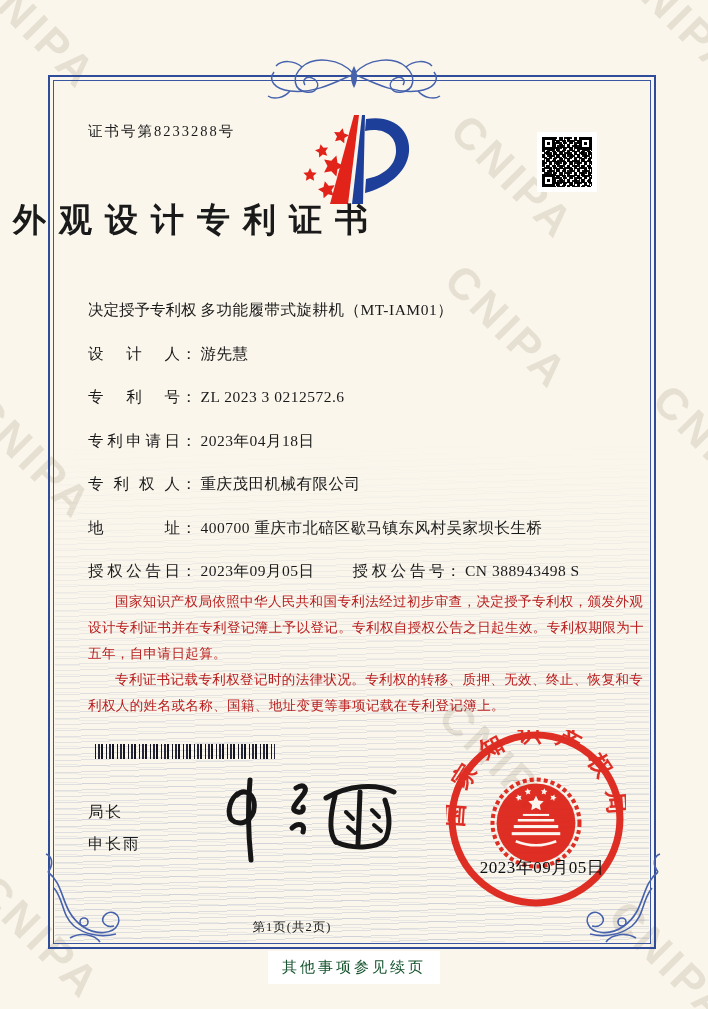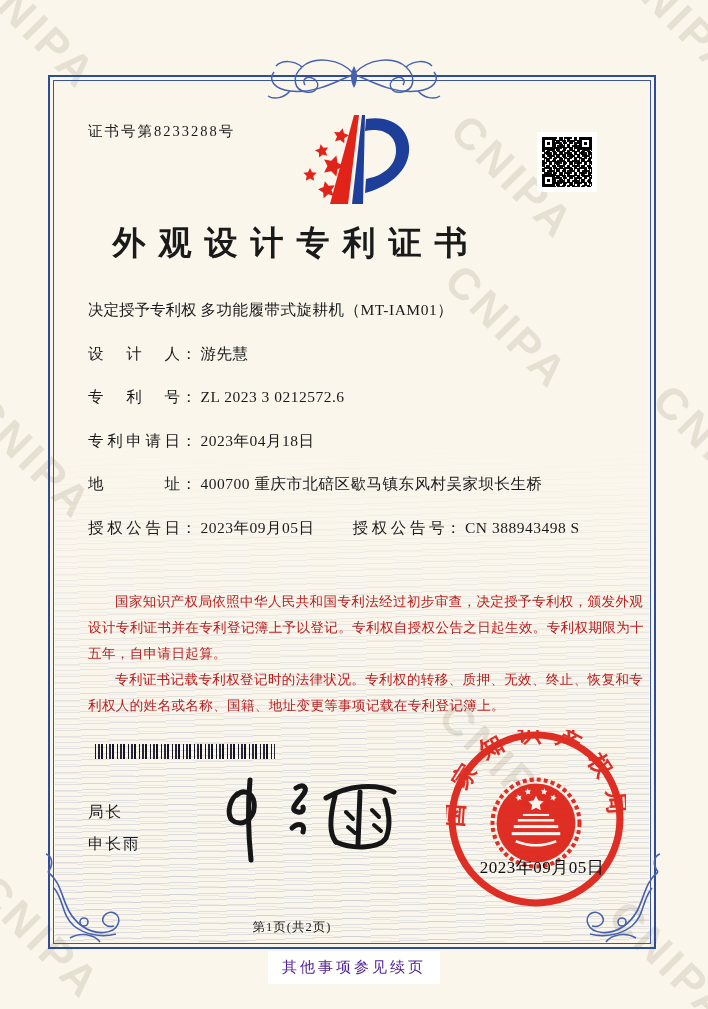--- a/index.html
+++ b/index.html
@@ -35,21 +35,21 @@
   .cert-no{position:absolute;left:88px;top:122px;font-size:14.5px;letter-spacing:2px;z-index:4;}
   .logo{position:absolute;left:299px;top:112px;z-index:4;}
   .qr{position:absolute;left:537px;top:132px;width:50px;height:50px;background:#fff;padding:5px;z-index:4;}
   .qr-inner{position:relative;width:50px;height:50px;
     background:
       repeating-conic-gradient(from 15deg,#000 0 25%,transparent 25% 50%) 0 0/7px 7px,
       repeating-conic-gradient(#111 0 25%,#fff 25% 50%) 0 0/5px 5px;}
   .finder{position:absolute;width:13px;height:13px;border:3px solid #000;background:#fff;box-sizing:border-box;}
   .finder::after{content:"";position:absolute;left:2px;top:2px;width:3px;height:3px;background:#000;}
   .f-tl{left:0;top:0}.f-tr{right:0;top:0}.f-bl{left:0;bottom:0}
-  .title{position:absolute;left:0;top:221px;width:580px;text-align:center;
+  .title{position:absolute;left:0;top:198px;width:580px;text-align:left;
     font-size:33px;font-weight:bold;letter-spacing:13px;text-indent:13px;z-index:4;}
   
   .fields{position:absolute;left:88px;top:297px;width:560px;font-size:15.5px;z-index:4;}
   .frow{margin-bottom:17.5px;line-height:26px;white-space:nowrap;}
   .flabel{display:inline-block;width:92px;text-align:justify;text-align-last:justify;vertical-align:top;}
   .fcolon{display:inline-block;margin:0 4px 0 1px;}
   .fval{letter-spacing:0.5px;}
   .fpair2{margin-left:38px;}
   
   .paras{position:absolute;left:88px;top:589px;width:556px;font-size:13.5px;
@@ -63,21 +63,21 @@
     font-family:"Liberation Sans","DejaVu Sans",sans-serif;font-size:15.5px;letter-spacing:2px;}
   .signer div{margin-bottom:11px;}
   .signature{position:absolute;left:208px;top:770px;z-index:5;}
   
   .seal{position:absolute;left:446px;top:730px;z-index:5;}
   .seal-date{position:absolute;left:458px;top:856px;width:168px;text-align:center;
     font-size:17px;color:#101010;letter-spacing:0.5px;z-index:6;}
   
   .page-info{position:absolute;left:0;top:919px;width:584px;text-align:center;font-size:12.5px;z-index:4;letter-spacing:1px;font-family:Liberation Serif, serif;}
   .footer-note{position:absolute;left:50%;transform:translateX(-50%);top:951px;
-    background:#ffffff;padding:7px 14px;font-size:15px;letter-spacing:3px;z-index:4;color:#4c1d95;}
+    background:#ffffff;padding:7px 14px;font-size:15px;letter-spacing:3px;z-index:4;color:#14532d;}
 </style>
 </head>
 <body>
 
 <div class="page">
 
   <div class="wm" style="left:-42px;top:2px">CNIPA</div>
   <div class="wm" style="left:602px;top:-8px">CNIPA</div>
   <div class="wm" style="left:436px;top:152px">CNIPA</div>
   <div class="wm" style="left:430px;top:302px">CNIPA</div>
@@ -158,20 +158,23 @@
       <span class="flabel">决定授予专利权</span><span class="fcolon">：</span><span class="fval">多功能履带式旋耕机（MT-IAM01）</span>
     </div>
     <div class="frow">
       <span class="flabel">设计人</span><span class="fcolon">：</span><span class="fval">游先慧</span>
     </div>
     <div class="frow">
       <span class="flabel">专利号</span><span class="fcolon">：</span><span class="fval">ZL 2023 3 0212572.6</span>
     </div>
     <div class="frow">
       <span class="flabel">专利申请日</span><span class="fcolon">：</span><span class="fval">2023年04月18日</span>
+    </div>
+    <div class="frow">
+      <span class="flabel">专利权人</span><span class="fcolon">：</span><span class="fval">重庆茂田机械有限公司</span>
     </div>
     <div class="frow">
       <span class="flabel">地址</span><span class="fcolon">：</span><span class="fval">400700 重庆市北碚区歇马镇东风村吴家坝长生桥</span>
     </div>
     <div class="frow">
       <span class="flabel">授权公告日</span><span class="fcolon">：</span><span class="fval">2023年09月05日</span><span class="fpair2"><span class="flabel">授权公告号</span><span class="fcolon">：</span><span class="fval">CN 388943498 S</span></span>
     </div>
   </div>
 
   <div class="paras">

